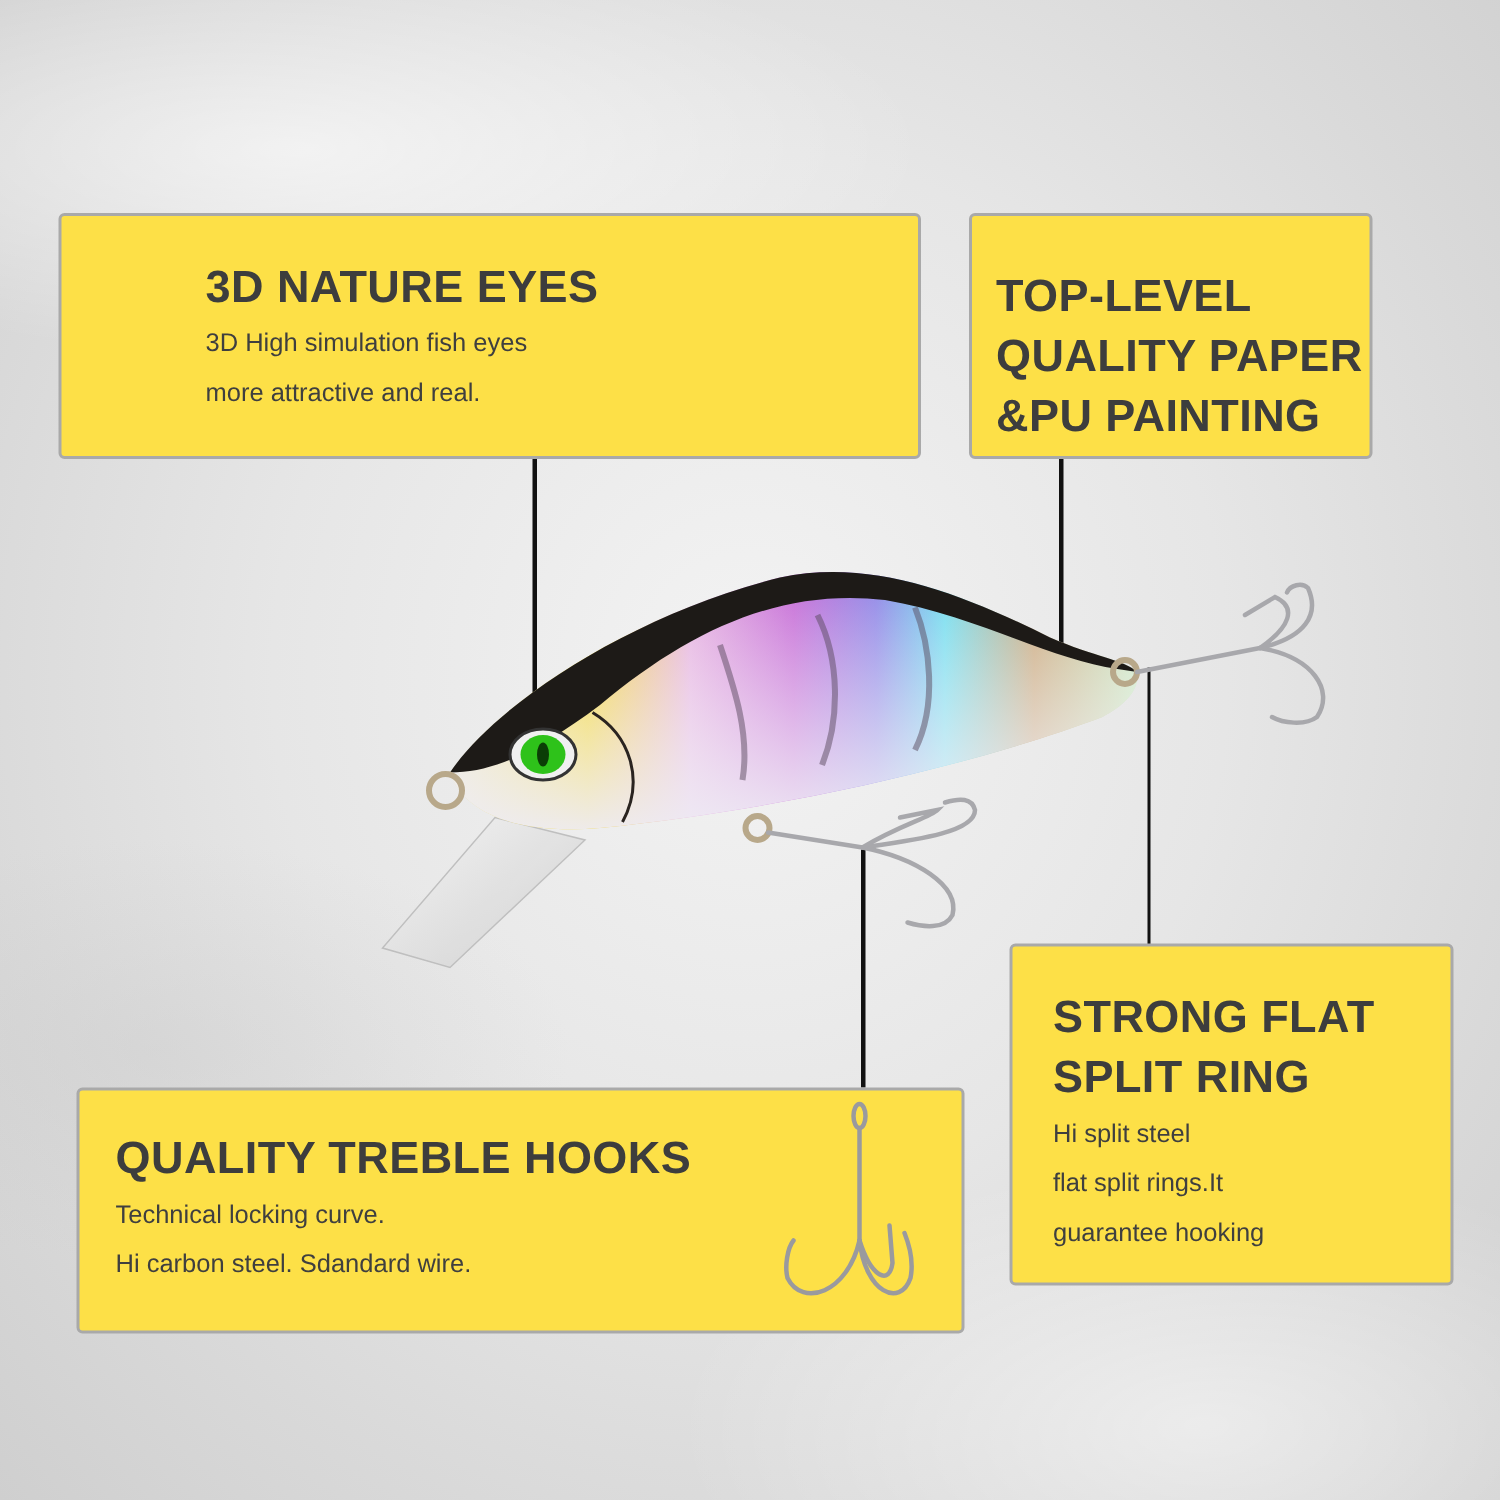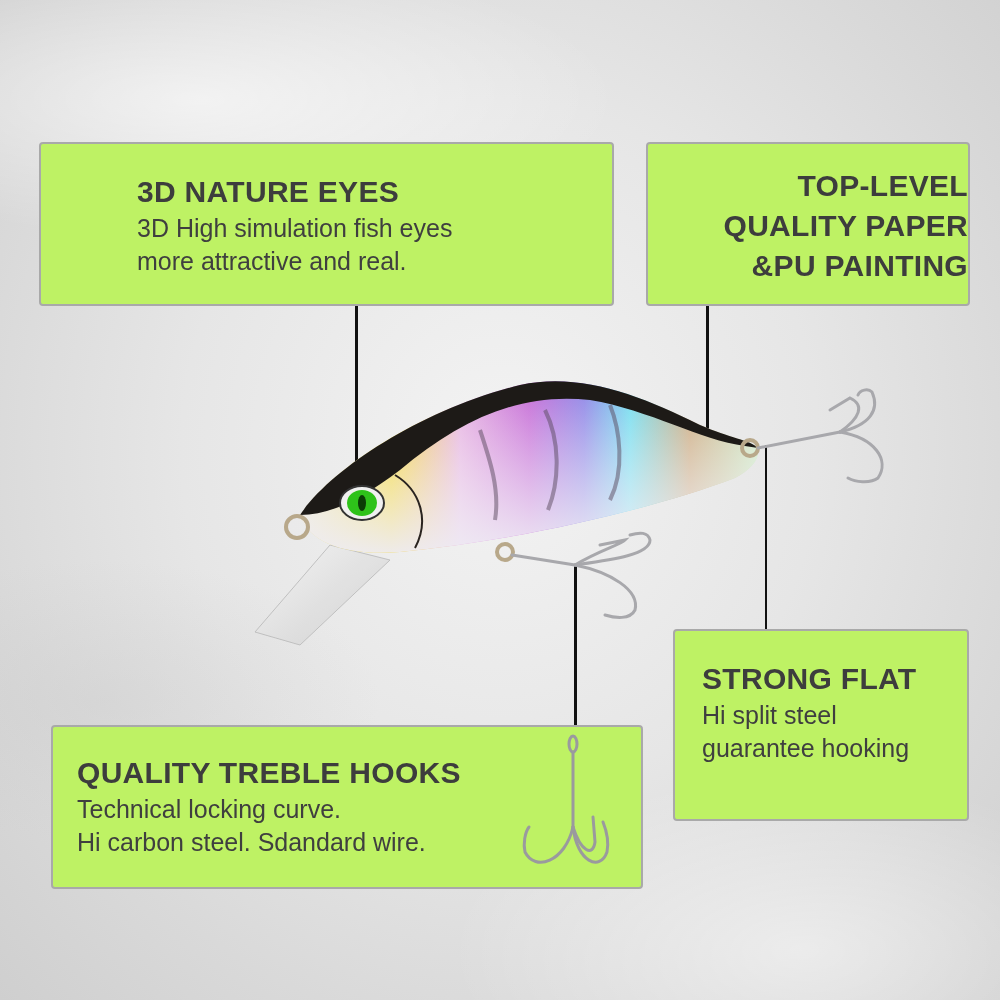--- a/index.html
+++ b/index.html
@@ -5,28 +5,28 @@
   html, body { margin:0; padding:0; }
   body { width:1000px; height:1000px; overflow:hidden; position:relative;
     background: radial-gradient(ellipse at 50% 45%, #f3f3f3 0%, #e6e6e6 45%, #d9d9d9 75%, #cfcfcf 100%);
     font-family: "Liberation Sans", sans-serif; }
   .haze { position:absolute; inset:0;
     background:
       radial-gradient(ellipse 600px 200px at 20% 10%, rgba(255,255,255,0.6), rgba(255,255,255,0) 70%),
       radial-gradient(ellipse 500px 250px at 80% 95%, rgba(255,255,255,0.5), rgba(255,255,255,0) 70%),
       radial-gradient(ellipse 400px 200px at 10% 70%, rgba(200,200,200,0.35), rgba(255,255,255,0) 70%);
   }
-  .callout { position:absolute; background:#bef264; border:2px solid #a9a9a9; border-radius:4px; box-sizing:border-box; color:#3f3f3f; }
+  .callout { position:absolute; background:#fde047; border:2px solid #a9a9a9; border-radius:4px; box-sizing:border-box; color:#3f3f3f; }
   .title { font-weight:bold; font-size:30px; line-height:40px; color:#3d3d3d; letter-spacing:0.3px; }
-  .body { font-size:25px; line-height:33px; color:#3f3f3f; }
+  .body { font-size:17px; line-height:33px; color:#3f3f3f; }
   .line { position:absolute; width:3px; background:#111; }
   #c1 { left:39px; top:142px; width:575px; height:164px; padding:28px 0 0 96px; }
-  #c2 { left:646px; top:142px; width:324px; height:164px; padding:22px 0 0 16px;text-align:right; }
+  #c2 { left:646px; top:142px; width:269px; height:164px; padding:34px 0 0 16px; }
   #c3 { left:51px; top:725px; width:592px; height:164px; padding:26px 0 0 24px; }
-  #c4 { left:673px; top:629px; width:296px; height:192px; padding:28px 16px 0 27px; }
+  #c4 { left:673px; top:629px; width:296px; height:228px; padding:28px 16px 0 27px; }
   #c2 .title, #c4 .title { line-height:40px; }
   .lure { position:absolute; left:240px; top:360px; width:680px; height:300px; }
   .hook-img { position:absolute; left:515px; top:732px; width:100px; height:150px; }
 </style>
 </head>
 <body>
 
 <div class="haze"></div>
 
 <div class="line" style="left:355px; top:305px; height:190px;"></div>
@@ -116,15 +116,17 @@
     <ellipse cx="58" cy="12" rx="4" ry="8"></ellipse>
     <line x1="58" y1="20" x2="58" y2="95"></line>
     <path d="M58 95 C50 130 20 140 10 120 C8 112 10 100 14 95"></path>
     <path d="M58 95 C62 130 85 140 92 120 C94 110 92 100 88 90"></path>
     <path d="M58 95 C66 120 78 125 80 110 L78 85"></path>
   </g>
 </svg>
 
 <div id="c4" class="callout">
   <div class="title">STRONG FLAT</div>
+  <div class="title">SPLIT RING</div>
   <div class="body">Hi split steel</div>
+  <div class="body">flat split rings.It</div>
   <div class="body">guarantee hooking</div>
 </div>
 
 </body></html>

